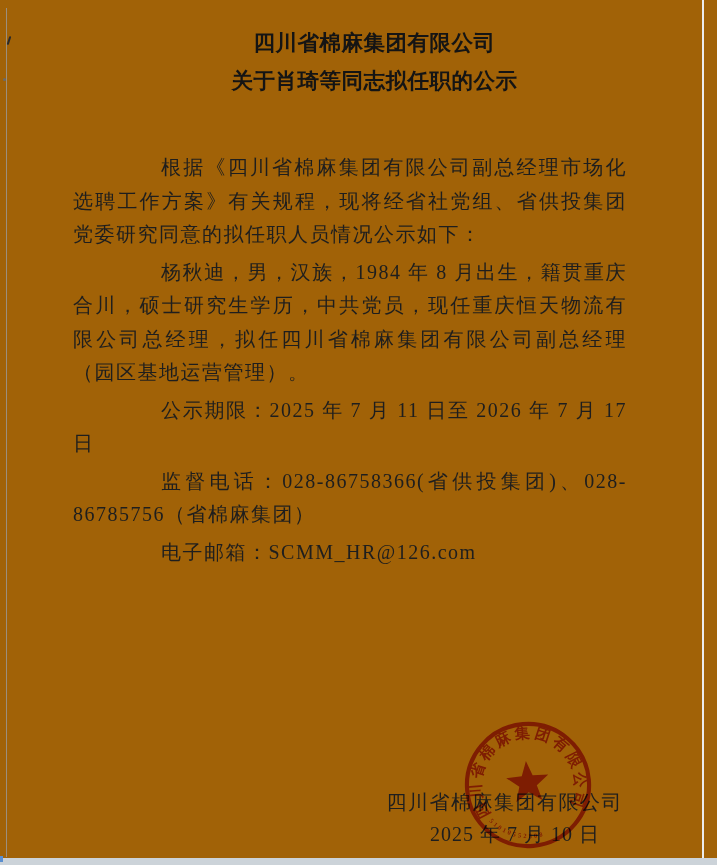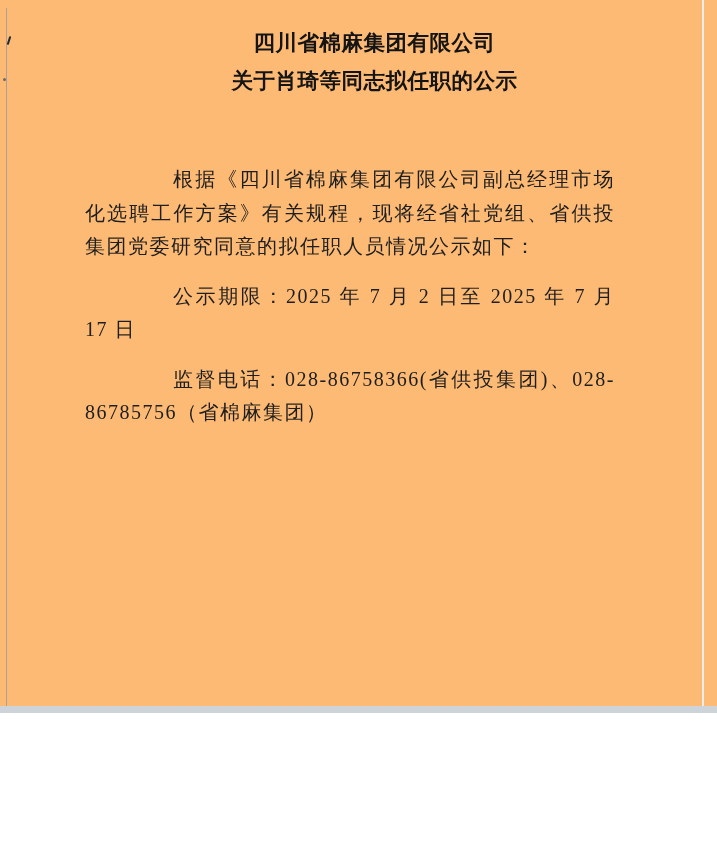--- a/index.html
+++ b/index.html
@@ -1,20 +1,20 @@
 <!DOCTYPE html>
 <html><head>
 <meta charset="utf-8">
 <style>
   html, body { margin: 0; padding: 0; background: #ffffff; }
   .page {
     position: relative;
     width: 717px;
-    height: 713px;
-    background: #fdba74;
+    height: 865px;
+    background: #a16207;
     overflow: hidden;
     font-family: "Liberation Serif", "DejaVu Serif", serif;
     color: #1f1f1f;
   }
   
   .scan-edge-left {
     position: absolute; left: 6px; top: 8px; width: 1px; height: 849px;
     background: #9a9a9a; opacity: 0.8;
   }
   .scan-right-faint {
@@ -45,21 +45,21 @@
     letter-spacing: 0.5px;
     line-height: 26px;
   }
   .title-1 { top: 30px; }
   .title-2 { top: 68px; }
   
   .doc-body {
     position: absolute; left: 69px; top: 147px; width: 562px;
   }
   .doc-body p {
-    margin: 16px;
+    margin: 4px;
     font-size: 20px;
     line-height: 33.5px;
     letter-spacing: 1.5px;
     text-align: justify;
     text-align-last: left;
     text-indent: 88px;
     color: #1e1e1e;
   }
   
   .sig-company {
@@ -93,22 +93,24 @@
   <div class="scan-bottom-strip"></div>
   <div class="speck-a"></div>
   <div class="speck-b"></div>
   <div class="blue-dot"></div>
 
   <h1 class="title title-1">四川省棉麻集团有限公司</h1>
   <h1 class="title title-2">关于肖琦等同志拟任职的公示</h1>
 
   <div class="doc-body">
     <p>根据《四川省棉麻集团有限公司副总经理市场化选聘工作方案》有关规程，现将经省社党组、省供投集团党委研究同意的拟任职人员情况公示如下：</p>
-    <p>公示期限：2025 年 7 月 2 日至 2025 年 7 月 17 日</p>
+    <p>杨秋迪，男，汉族，1984 年 8 月出生，籍贯重庆合川，硕士研究生学历，中共党员，现任重庆恒天物流有限公司总经理，拟任四川省棉麻集团有限公司副总经理（园区基地运营管理）。</p>
+    <p>公示期限：2025 年 7 月 11 日至 2026 年 7 月 17 日</p>
     <p>监督电话：028-86758366(省供投集团)、028-86785756（省棉麻集团）</p>
+    <p>电子邮箱：SCMM_HR@126.com</p>
   </div>
 
   <div class="sig-company">四川省棉麻集团有限公司</div>
   <div class="sig-date">2025 年 7 月 10 日</div>
 
   <svg class="seal" viewBox="0 0 160 160">
     <defs>
       <path id="sealArcTop" d="M 38.2,109.3 A 51,51 0 1 1 121.8,109.3" fill="none"></path>
       <path id="sealArcBottom" d="M 29.2,107 A 57.5,57.5 0 0 0 130.8,107" fill="none"></path>
     </defs>

